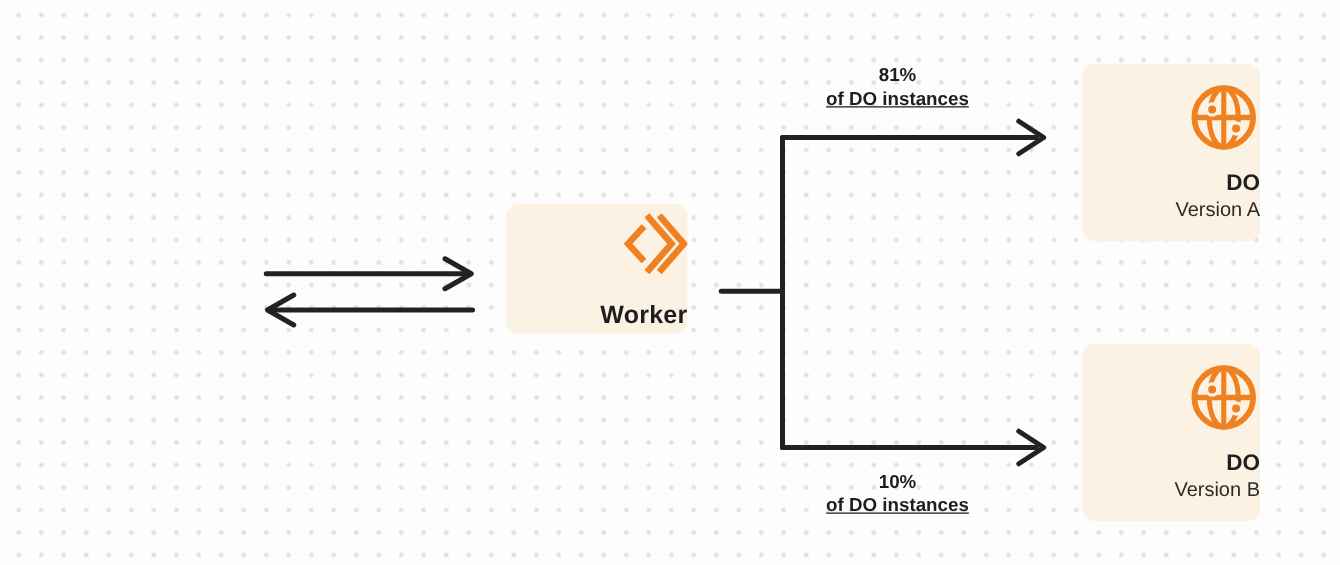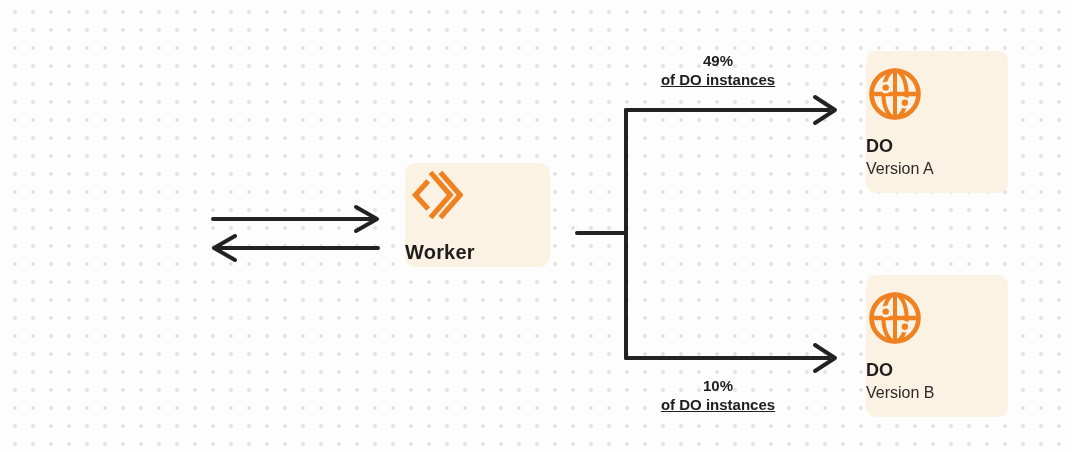--- a/index.html
+++ b/index.html
@@ -24,21 +24,21 @@
     overflow:hidden;
   }
   svg.connectors{
     position:absolute;left:0;top:0;width:1072px;height:452px;
     pointer-events:none;
   }
   .node{
     position:absolute;
     border-radius:10px;
     display:flex;flex-direction:column;
-    align-items:flex-start;justify-content:center;
+    align-items:flex-end;justify-content:center;
     box-sizing:border-box;
   }
   .node.gray{background:var(--box-gray);}
   .node.cream{background:var(--box-cream);}
   .node-client{left:42px;top:163px;width:144px;height:140px;}
   .node-worker{left:405px;top:163px;width:145px;height:104px;}
   .node-do-a{left:866px;top:51px;width:142px;height:142px;}
   .node-do-b{left:866px;top:275px;width:142px;height:142px;}
   .node-label{
     font-size:20px;font-weight:700;color:var(--text-primary);
@@ -135,21 +135,21 @@
         <circle cx="67" cy="65" r="10" fill="var(--box-cream)"></circle>
         <circle cx="34" cy="39" r="5.5" fill="var(--accent-orange)"></circle>
         <circle cx="67" cy="65" r="5.5" fill="var(--accent-orange)"></circle>
       </svg>
     </span>
     <span class="do-title">DO</span>
     <span class="do-subtitle">Version B</span>
   </div>
 
   <div class="edge-label edge-label-a">
-    <div class="pct">49%</div>
+    <div class="pct">81%</div>
     <div class="cap">of DO instances</div>
   </div>
 
   <div class="edge-label edge-label-b">
     <div class="pct">10%</div>
     <div class="cap">of DO instances</div>
   </div>
 
 </div>
 

